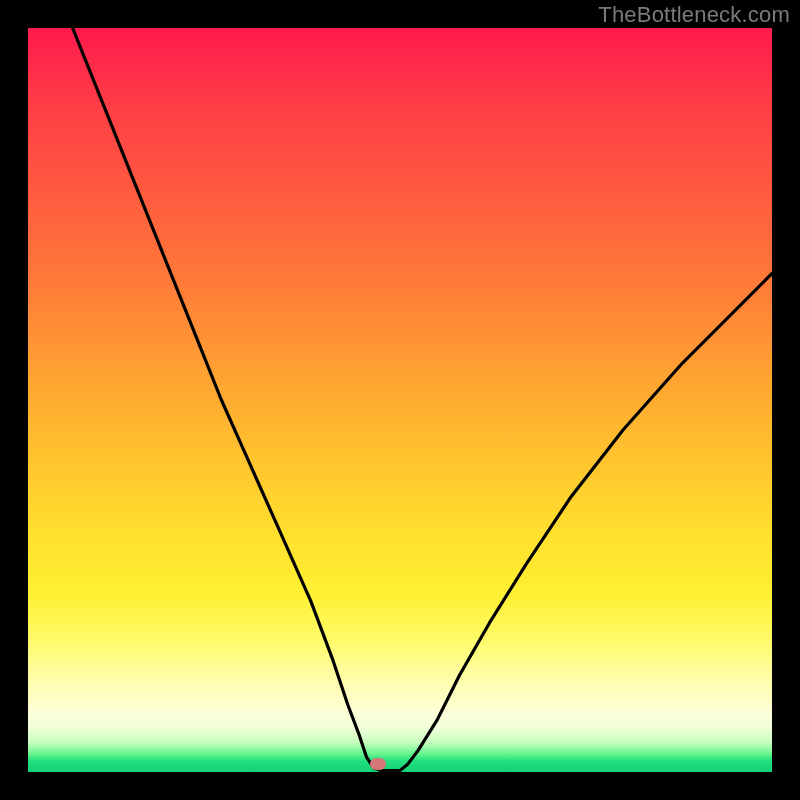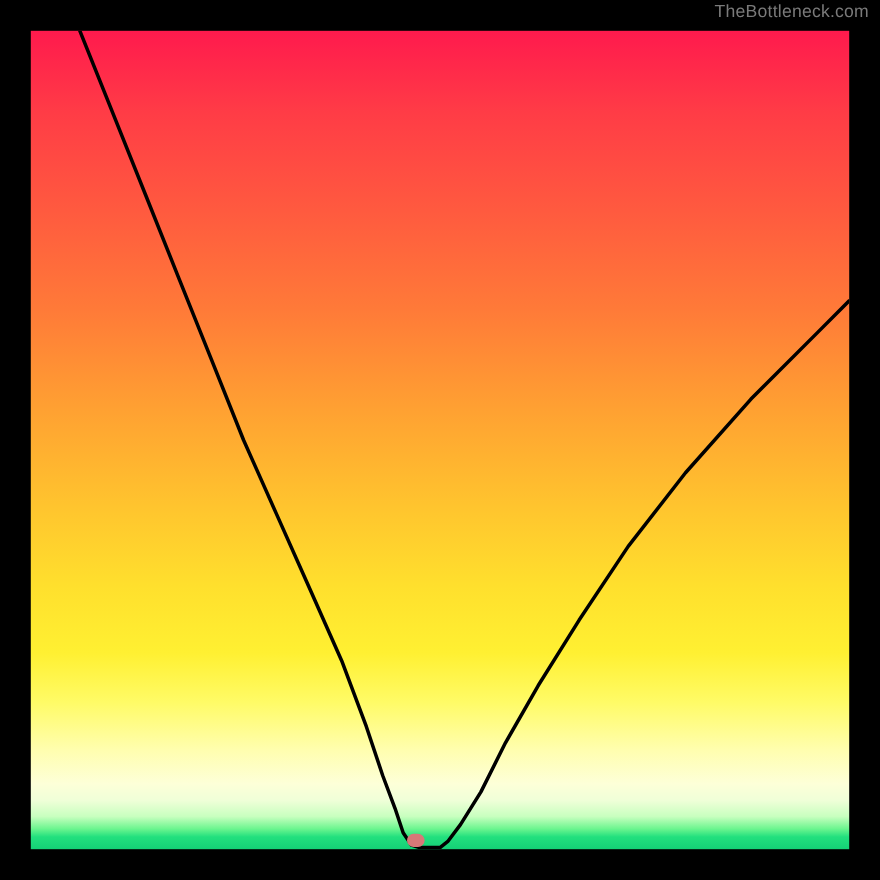--- a/index.html
+++ b/index.html
@@ -42,21 +42,21 @@
       #6cf58f 97.5%,
       #22e07e 98.5%,
       #14d176 100%
     );
   }
   .watermark {
     position: absolute;
     top: 2px;
     right: 10px;
     color: #7a7a7a;
-    font-size: 16px;
+    font-size: 22px;
     letter-spacing: 0.2px;
     font-weight: 400;
   }
   svg.curve {
     position: absolute;
     left: 0;
     top: 0;
     width: 744px;
     height: 744px;
   }

